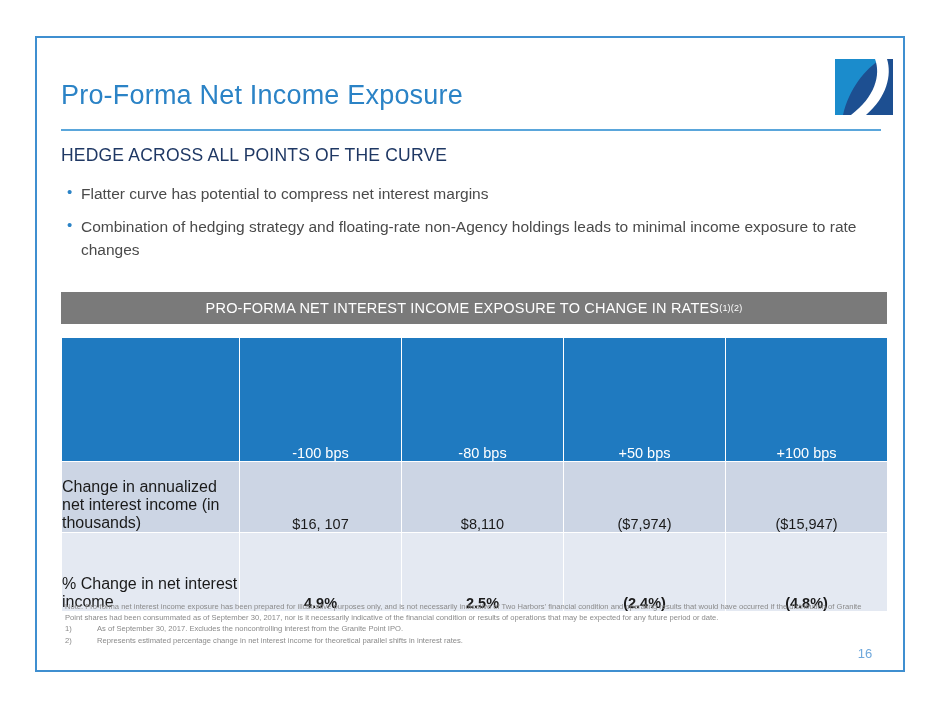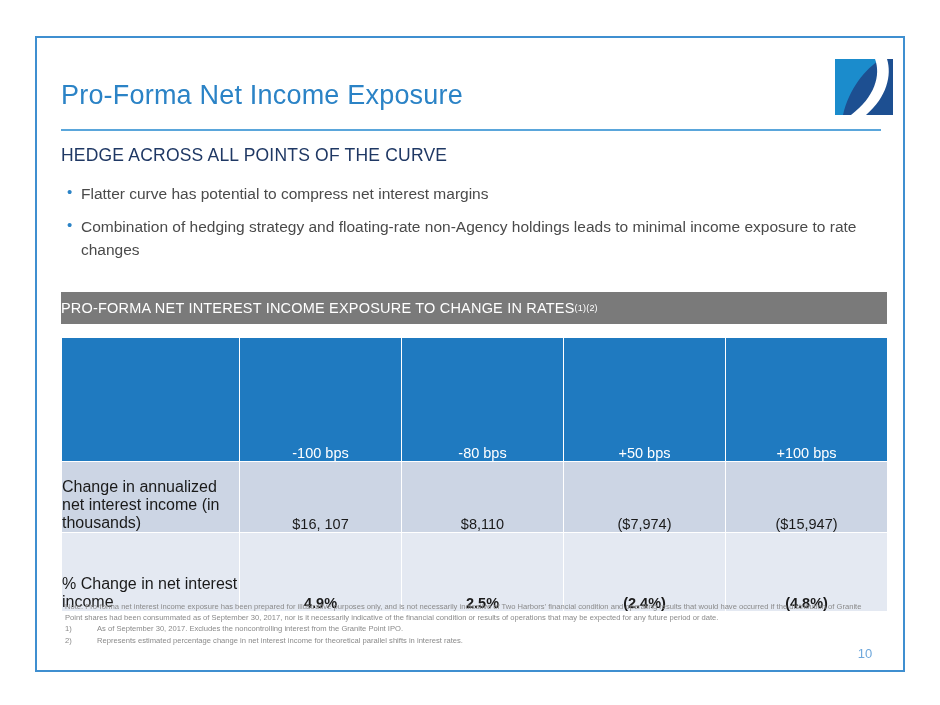--- a/index.html
+++ b/index.html
@@ -98,20 +98,21 @@
     position: absolute;
     left: 24px;
     top: 254px;
     width: 826px;
     height: 32px;
     background: #7a7a7a;
     color: #ffffff;
     font-size: 14.5px;
     display: flex;
     align-items: center;
+    justify-content: center;
     letter-spacing: 0.2px;
   }
   #table-banner sup {
     font-size: 9px;
     vertical-align: super;
     line-height: 0;
   }
 
   
   #rates-table {
@@ -263,15 +264,15 @@
     <div class="fn-row">
       <span class="fn-num">1)</span>
       <span>As of September 30, 2017. Excludes the noncontrolling interest from the Granite Point IPO.</span>
     </div>
     <div class="fn-row">
       <span class="fn-num">2)</span>
       <span>Represents estimated percentage change in net interest income for theoretical parallel shifts in interest rates.</span>
     </div>
   </div>
 
-  <div id="page-number">10</div>
+  <div id="page-number">16</div>
 
 </div>
 
 </body></html>

